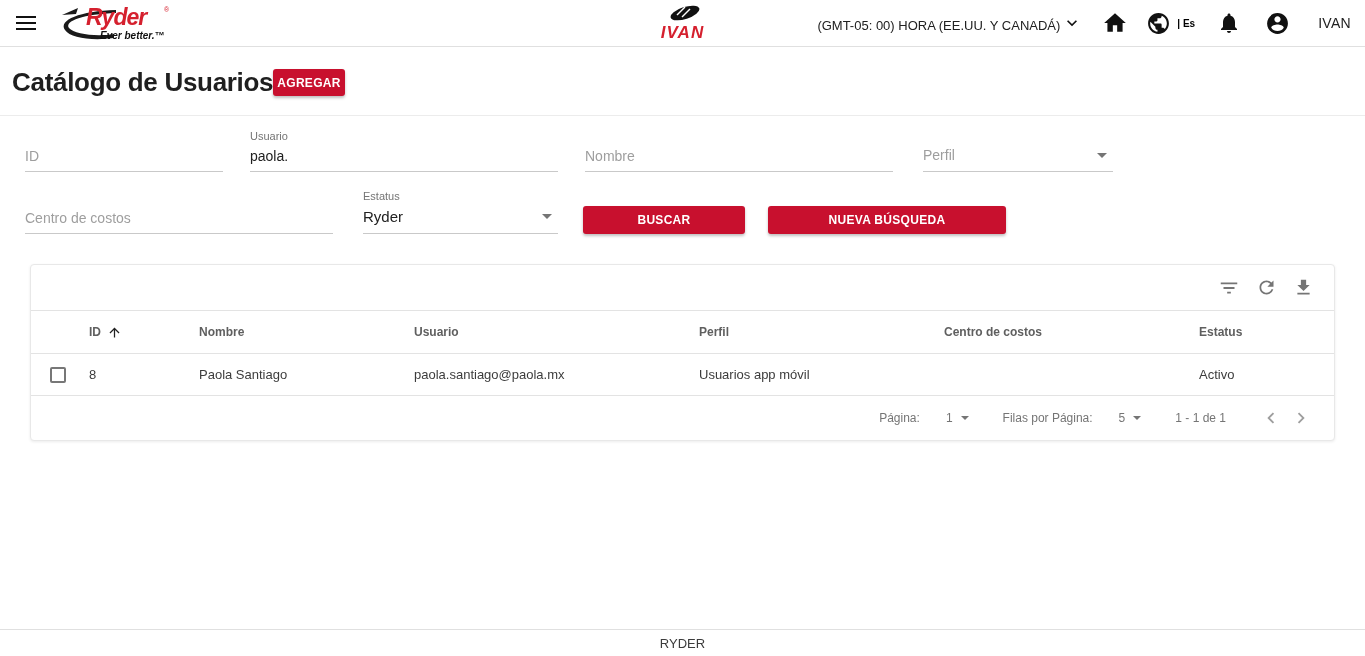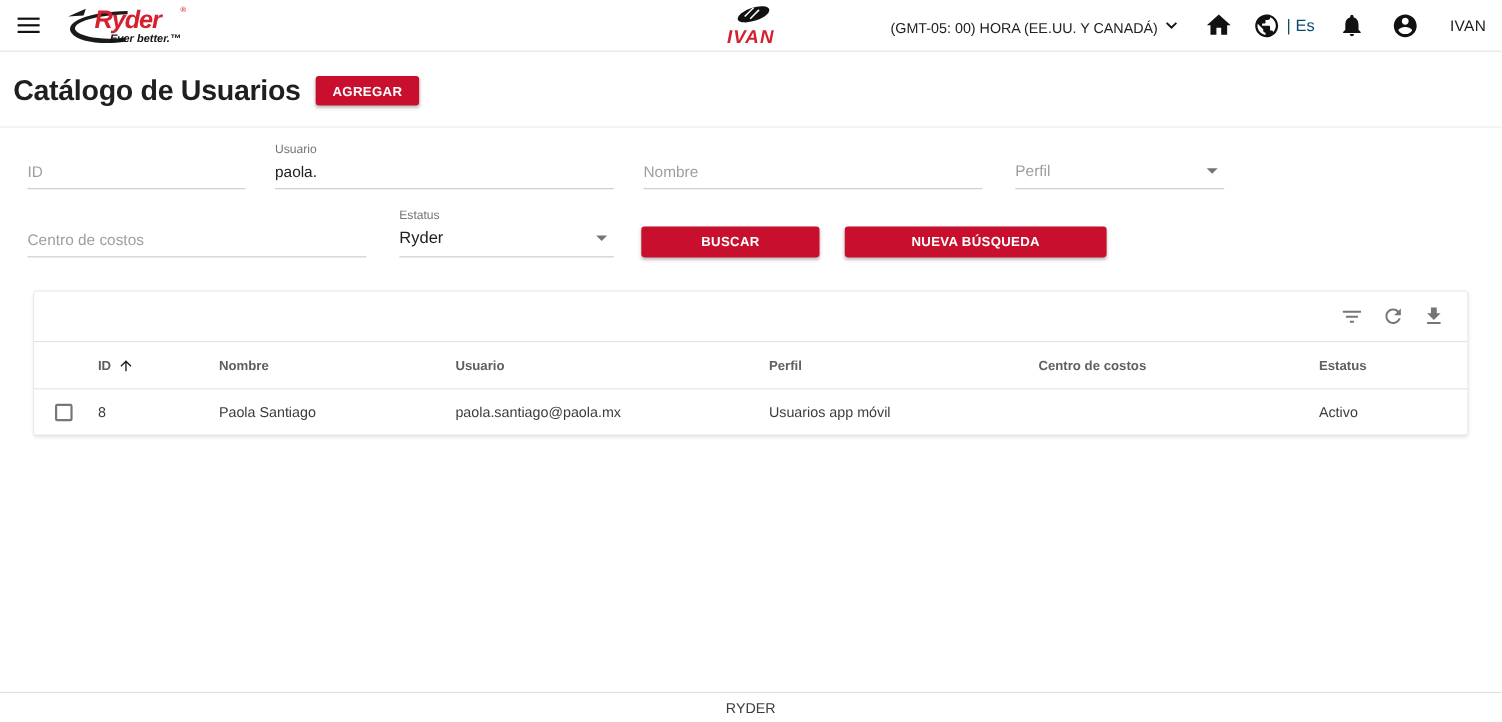--- a/index.html
+++ b/index.html
@@ -34,31 +34,31 @@
     text-align:center; cursor:pointer; width:70px;
   }
   .rgps-text{ font-size:17px; font-weight:700; font-style:italic; color:#d5202e; letter-spacing:1px; line-height:14px;}
   .header-right{ margin-left:auto; display:flex; align-items:center; }
   .tz-select{ display:flex; align-items:flex-end; font-size:13px; color:#212121; cursor:pointer; }
   .tz-select svg{ margin-left:2px; }
   .hicon{ cursor:pointer; display:flex; align-items:center; }
   .hicon svg{ fill:#111; }
   .icon-home{ margin-left:20px; }
   .icon-globe{ margin-left:18px; }
-  .lang-label{ font-size:15px; color:#0c4a6e; margin-left:6px; }
+  .lang-label{ font-size:10px; color:#000000; margin-left:6px;font-weight:bold; }
   .icon-bell{ margin-left:22px; }
   .user-chip{ display:flex; align-items:center; margin-left:24px; cursor:pointer;gap:24px; }
   .user-chip .username{ font-size:14px; font-weight:500; margin-left:4px; letter-spacing:.3px; }
   
   .title-row{ display:flex; align-items:center; padding:20px 12px 0; }
   .page-title{ font-size:26px; font-weight:700; color:#1f1f1f; letter-spacing:-.3px; }
   .btn{ background:#c8102e; color:#fff; border:none; cursor:pointer;
         font-family:"Liberation Sans",sans-serif; font-weight:700; border-radius:3px;
         box-shadow:0 2px 3px rgba(0,0,0,.25); }
-  .btn-add{ margin-left:14px; height:27px; padding:0 15px; font-size:12px; letter-spacing:.3px; }
+  .btn-add{ height:27px; padding:0 4px; font-size:12px; letter-spacing:.3px; }
   .title-divider{ border-bottom:1px solid #ececec; margin-top:17px; }
   
   .filters{ padding:4px 25px 0; }
   .frow{ display:flex; align-items:flex-end; }
   .frow1{ margin-top:10px; }
   .frow2{ margin-top:18px; }
   .field{ position:relative; }
   .field input{
     width:100%; border:none; border-bottom:1px solid #c9c9c9; outline:none;
     font-family:"Liberation Sans",sans-serif; font-size:14px; color:#212121;
@@ -263,17 +263,40 @@
       <span class="checkbox"></span>
     </div>
     <div class="col-id">8</div>
     <div class="col-nombre">Paola Santiago</div>
     <div class="col-usuario">paola.santiago@paola.mx</div>
     <div class="col-perfil">Usuarios app móvil</div>
     <div class="col-centro"></div>
     <div class="col-estatus">Activo</div>
   </div>
 
+  <div class="pagination">
+    <span class="pag-label">Página:</span>
+    <span class="pag-select">
+      <span class="pv">1</span>
+      <span class="caret"></span>
+    </span>
+    <span class="pag-label">Filas por Página:</span>
+    <span class="pag-select">
+      <span class="pv">5</span>
+      <span class="caret"></span>
+    </span>
+    <span class="pag-range">1 - 1 de 1</span>
+    <span class="pag-nav">
+      <svg width="22" height="22" viewBox="0 0 24 24">
+          <path d="M15.41 7.41 14 6l-6 6 6 6 1.41-1.41L10.83 12z"></path>
+        </svg>
+    </span>
+    <span class="pag-nav">
+      <svg width="22" height="22" viewBox="0 0 24 24">
+          <path d="M10 6 8.59 7.41 13.17 12l-4.58 4.59L10 18l6-6z"></path>
+        </svg>
+    </span>
+  </div>
 </div>
 
 <footer class="app-footer">
   <span>RYDER</span>
 </footer>
 
 </body></html>

